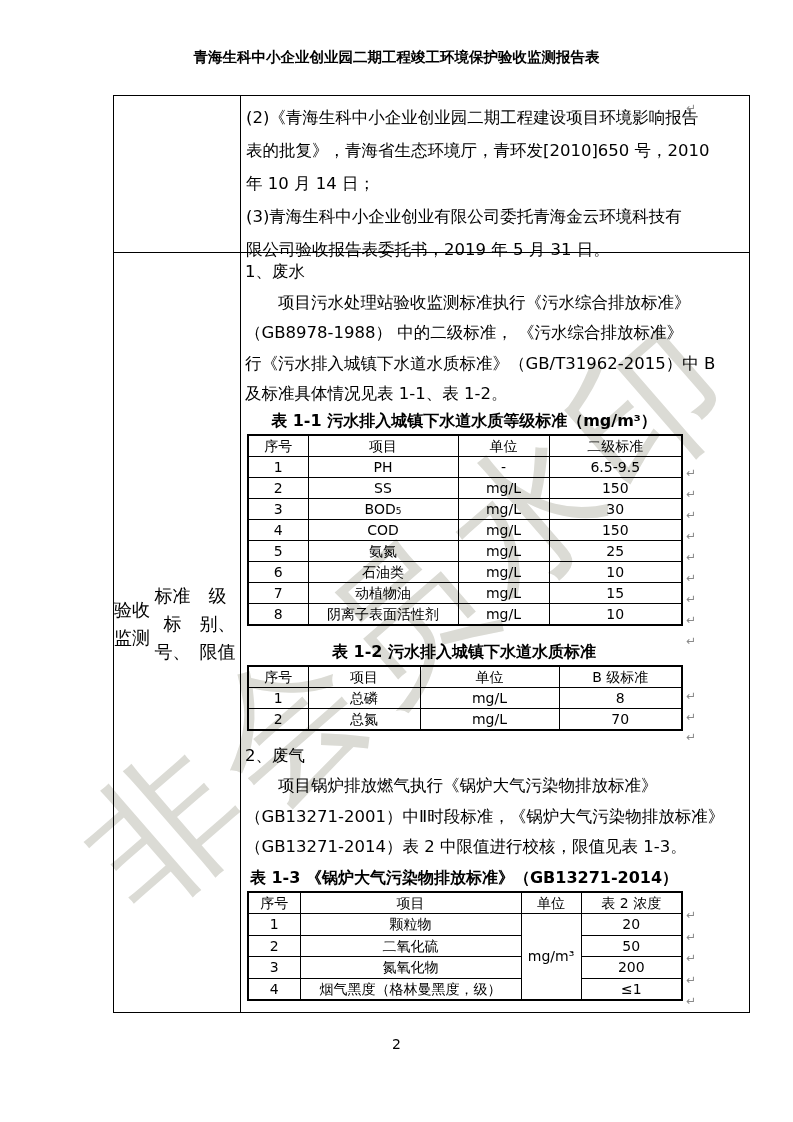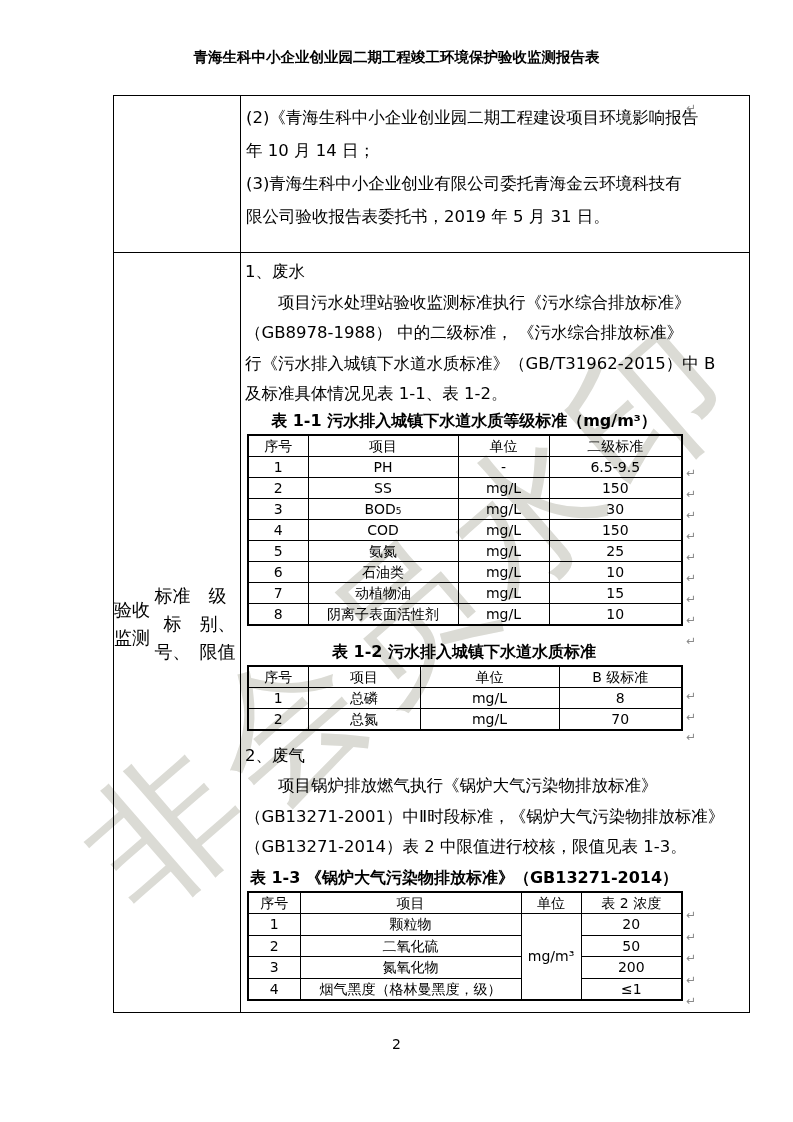--- a/index.html
+++ b/index.html
@@ -78,20 +78,21 @@
 
 <div class="watermark">非会员水印</div>
 
 <div class="doc-title">青海生科中小企业创业园二期工程竣工环境保护验收监测报告表</div>
 
 <div class="outer">
 
   <div class="cell b-right b-bottom"></div>
   <div class="cell b-bottom r1-content">
     <div class="pline">(2)《青海生科中小企业创业园二期工程建设项目环境影响报告</div>
+    <div class="pline">表的批复》，青海省生态环境厅，青环发[2010]650 号，2010</div>
     <div class="pline">年 10 月 14 日；</div>
     <div class="pline">(3)青海生科中小企业创业有限公司委托青海金云环境科技有</div>
     <div class="pline">限公司验收报告表委托书，2019 年 5 月 31 日。</div>
   </div>
 
   <div class="cell b-right r2-label">
     <div>验收监测</div>
     <div>标准标号、</div>
     <div>级别、限值</div>
   </div>

